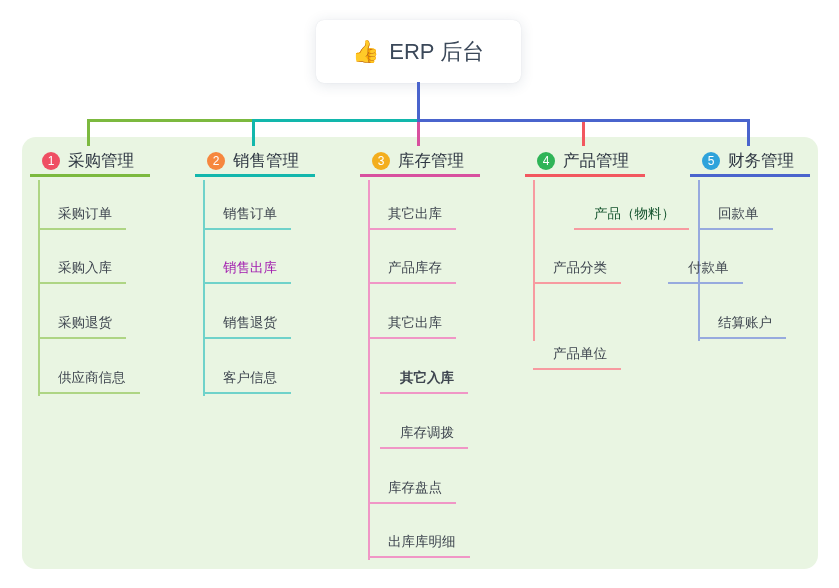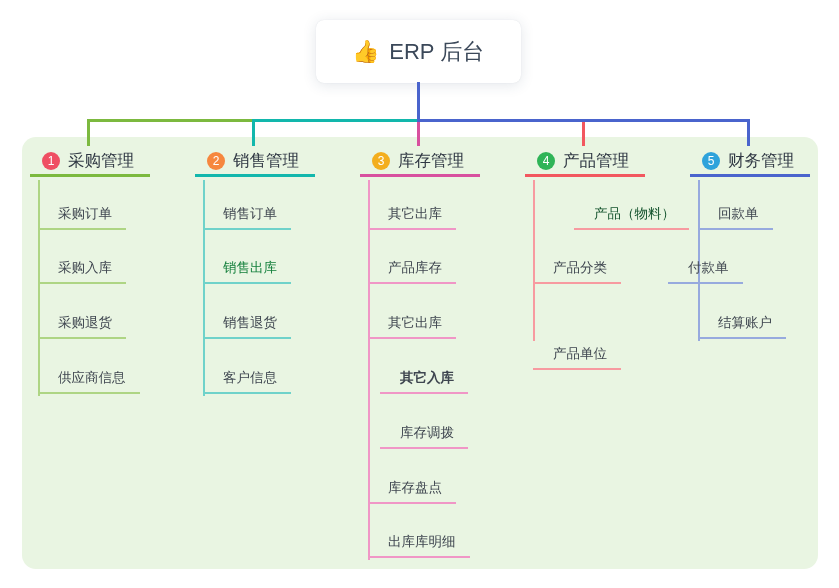--- a/index.html
+++ b/index.html
@@ -69,21 +69,21 @@
       <div class="item-row" style="left: 38px; top: 199.5px; border-bottom: 2px solid rgb(174, 213, 132); color: rgb(62, 69, 79);">采购订单</div>
       <div class="item-row" style="left: 38px; top: 254.3px; border-bottom: 2px solid rgb(174, 213, 132); color: rgb(62, 69, 79);">采购入库</div>
       <div class="item-row" style="left: 38px; top: 309.1px; border-bottom: 2px solid rgb(174, 213, 132); color: rgb(62, 69, 79);">采购退货</div>
       <div class="item-row" style="left: 38px; top: 363.9px; border-bottom: 2px solid rgb(174, 213, 132); color: rgb(62, 69, 79);">供应商信息</div>
       <div class="branch-title" style="left: 195px; top: 147px; border-bottom: 3px solid rgb(18, 183, 172); color: rgb(47, 55, 67);">
         <span class="badge" style="background: rgb(246, 135, 62);">2</span>
         <span>销售管理</span>
       </div>
       <div class="line" style="left: 203px; top: 180px; width: 2px; height: 215.9px; background: rgb(111, 210, 202);"></div>
       <div class="item-row" style="left: 203px; top: 199.5px; border-bottom: 2px solid rgb(111, 210, 202); color: rgb(62, 69, 79);">销售订单</div>
-      <div class="item-row" style="left: 203px; top: 254.3px; border-bottom: 2px solid rgb(111, 210, 202); color: #15803d;">销售出库</div>
+      <div class="item-row" style="left: 203px; top: 254.3px; border-bottom: 2px solid rgb(111, 210, 202); color: #a21caf;">销售出库</div>
       <div class="item-row" style="left: 203px; top: 309.1px; border-bottom: 2px solid rgb(111, 210, 202); color: rgb(62, 69, 79);">销售退货</div>
       <div class="item-row" style="left: 203px; top: 363.9px; border-bottom: 2px solid rgb(111, 210, 202); color: rgb(62, 69, 79);">客户信息</div>
       <div class="branch-title" style="left: 360px; top: 147px; border-bottom: 3px solid rgb(216, 80, 159); color: rgb(47, 55, 67);">
         <span class="badge" style="background: rgb(243, 174, 30);">3</span>
         <span>库存管理</span>
       </div>
       <div class="line" style="left: 368px; top: 180px; width: 2px; height: 380.3px; background: rgb(240, 150, 198);"></div>
       <div class="item-row" style="left: 368px; top: 199.5px; border-bottom: 2px solid rgb(240, 150, 198); color: rgb(62, 69, 79);">其它出库</div>
       <div class="item-row" style="left: 368px; top: 254.3px; border-bottom: 2px solid rgb(240, 150, 198); color: rgb(62, 69, 79);">产品库存</div>
       <div class="item-row" style="left: 368px; top: 309.1px; border-bottom: 2px solid rgb(240, 150, 198); color: rgb(62, 69, 79);">其它出库</div>

